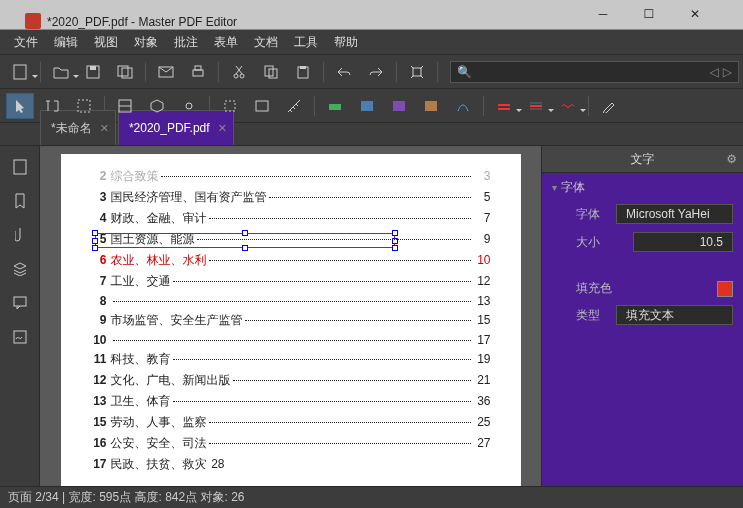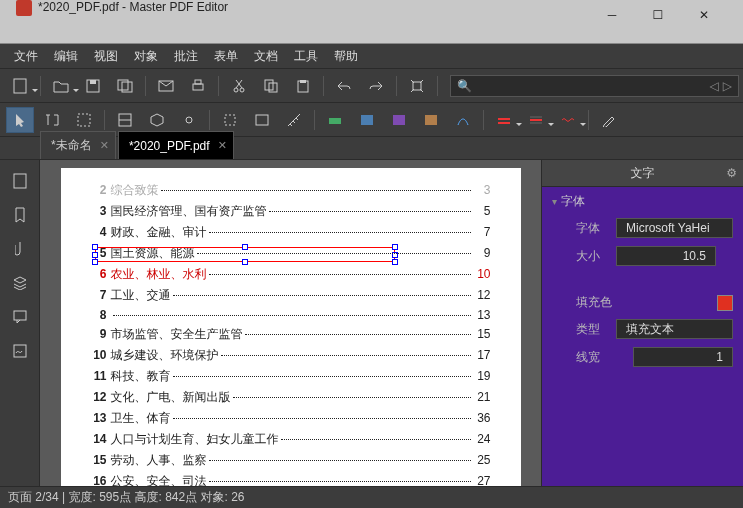--- a/index.html
+++ b/index.html
@@ -1,33 +1,33 @@
 <!DOCTYPE html>
 <html><head>
 <meta charset="utf-8">
 <style>
 *{margin:0;padding:0;box-sizing:border-box;font-family:"Microsoft YaHei",sans-serif;font-size:12px;-webkit-user-select:none;user-select:none}
 body{background:#2b2b2b;width:743px;height:508px;overflow:hidden;display:flex;flex-direction:column}
-.titlebar{background:#c8c8c8;height:44px;display:flex;align-items:flex-start;padding:0 16px;border-bottom:1px solid #888}
+.titlebar{background:#c8c8c8;height:30px;display:flex;align-items:flex-end;padding:0 25px;border-bottom:1px solid #888}
 .titlebar .logo{width:16px;height:16px;background:#c0392b;margin-right:6px;border-radius:2px}
 .titlebar .title{flex:1;color:#222;font-size:12px}
 .titlebar .winbtns{display:flex}
 .titlebar .winbtn{width:46px;height:30px;display:flex;align-items:center;justify-content:center;color:#222;cursor:pointer}
 .menubar{background:#3c3c3c;height:24px;display:flex;align-items:center;padding:0 6px;color:#ddd}
 .menubar .mitem{padding:2px 8px;cursor:pointer}
 .toolbar{background:#3c3c3c;height:34px;display:flex;align-items:center;padding:0 4px;border-top:1px solid #2a2a2a}
 .tbtn{width:28px;height:26px;display:flex;align-items:center;justify-content:center;color:#ccc;margin:0 2px;cursor:pointer;position:relative}
 .tbtn.dd::after{content:"";border:3px solid transparent;border-top-color:#ccc;position:absolute;right:-4px;bottom:4px}
 .sep{width:1px;height:20px;background:#555;margin:0 4px}
 .tbtn.sel{background:#4a6a8a;border:1px solid #3a5a7a}
 .searchbox{flex:1;display:flex;align-items:center;background:#2b2b2b;border:1px solid #555;height:22px;margin-left:8px;padding:0 6px;color:#888}
 .searchbox input{flex:1;background:transparent;border:none;color:#ddd;outline:none;margin-left:4px}
 .tabbar{background:#3c3c3c;height:24px;display:flex;align-items:flex-end;border-top:1px solid #2a2a2a;border-bottom:1px solid #2a2a2a;padding-left:40px}
-.tab{background:#3c3c3c;height:28px;padding:0 6px 0 10px;display:flex;align-items:center;color:#ccc;border:1px solid #555;border-bottom:none;margin-right:2px;cursor:pointer}
-.tab.active{background:#000000;color:#fff}
+.tab{background:#3c3c3c;height:35px;padding:0 6px 0 10px;display:flex;align-items:center;color:#ccc;border:1px solid #555;border-bottom:none;margin-right:2px;cursor:pointer}
+.tab.active{background:#4c1d95;color:#fff}
 .tab .close{margin-left:8px;color:#888;font-size:11px}
 .main{flex:1;display:flex;overflow:hidden}
 .sidetool{width:40px;background:#3c3c3c;display:flex;flex-direction:column;align-items:center;padding-top:4px;border-right:1px solid #2a2a2a}
 .sidetool .sbtn{width:30px;height:30px;display:flex;align-items:center;justify-content:center;color:#ccc;margin:2px 0;cursor:pointer}
 .docarea{flex:1;background:#5a5a5a;overflow:auto;padding:8px}
 .page{background:#fff;width:460px;margin:0 auto;padding:10px 30px 20px;color:#222;font-size:11px;font-family:SimSun,serif;position:relative}
 .tocrow{display:flex;align-items:baseline;white-space:nowrap;margin:4px 0;font-size:11px}
 .tocrow .num{width:16px;text-align:right;margin-right:4px;font-weight:bold}
 .tocrow .txt{flex:0 0 auto}
 .tocrow .dots{flex:1;border-bottom:1.5px dotted #222;margin:0 2px;position:relative;top:-3px}
@@ -364,47 +364,40 @@
           <span class="pg">13</span>
         </div>
         <div class="tocrow">
           <span class="num">9</span>
           <span class="txt">市场监管、安全生产监管</span>
           <span class="dots"></span>
           <span class="pg">15</span>
         </div>
         <div class="tocrow">
           <span class="num">10</span>
-          <span class="txt">城乡建设、环境保护</span>
           <span class="dots"></span>
           <span class="pg">17</span>
         </div>
         <div class="tocrow">
           <span class="num">11</span>
           <span class="txt">科技、教育</span>
           <span class="dots"></span>
           <span class="pg">19</span>
         </div>
         <div class="tocrow">
           <span class="num">12</span>
           <span class="txt">文化、广电、新闻出版</span>
           <span class="dots"></span>
           <span class="pg">21</span>
         </div>
         <div class="tocrow">
           <span class="num">13</span>
           <span class="txt">卫生、体育</span>
           <span class="dots"></span>
           <span class="pg">36</span>
-        </div>
-        <div class="tocrow">
-          <span class="num">14</span>
-          <span class="txt">人口与计划生育、妇女儿童工作</span>
-          <span class="dots"></span>
-          <span class="pg">24</span>
         </div>
         <div class="tocrow">
           <span class="num">15</span>
           <span class="txt">劳动、人事、监察</span>
           <span class="dots"></span>
           <span class="pg">25</span>
         </div>
         <div class="tocrow">
           <span class="num">16</span>
           <span class="txt">公安、安全、司法</span>
@@ -423,38 +416,33 @@
     <div class="phead">
       <span>文字</span>
       <span class="gear">⚙</span>
     </div>
     <div class="sect">
       <div class="shead">字体</div>
       <div class="row">
         <div class="lbl">字体</div>
         <input type="text" class="val" value="Microsoft YaHei" style="">
       </div>
-      <div class="row" style="justify-content:flex-start">
+      <div class="row" style="justify-content:space-between">
         <div class="lbl">大小</div>
         <input type="text" class="numbox" value="10.5" style="">
       </div>
       <div style="height:12px"></div>
       <div class="row">
         <div class="lbl" style="width:50px">填充色</div>
         <div style="flex:1"></div>
         <div class="colorswatch" id="fillsw" style="background: rgb(224, 48, 32);"></div>
       </div>
       <div class="row">
         <div class="lbl">类型</div>
         <input type="text" class="val" value="填充文本" style="">
       </div>
-      <div class="row">
-        <div class="lbl">线宽</div>
-        <div style="flex:1"></div>
-        <input type="text" class="numbox" value="1" style="">
-      </div>
     </div>
   </div>
 </div>
 
 <div class="statusbar">
   <span>页面 2/34 | 宽度: 595点 高度: 842点 对象: 26</span>
 </div>
 
 </body></html>

